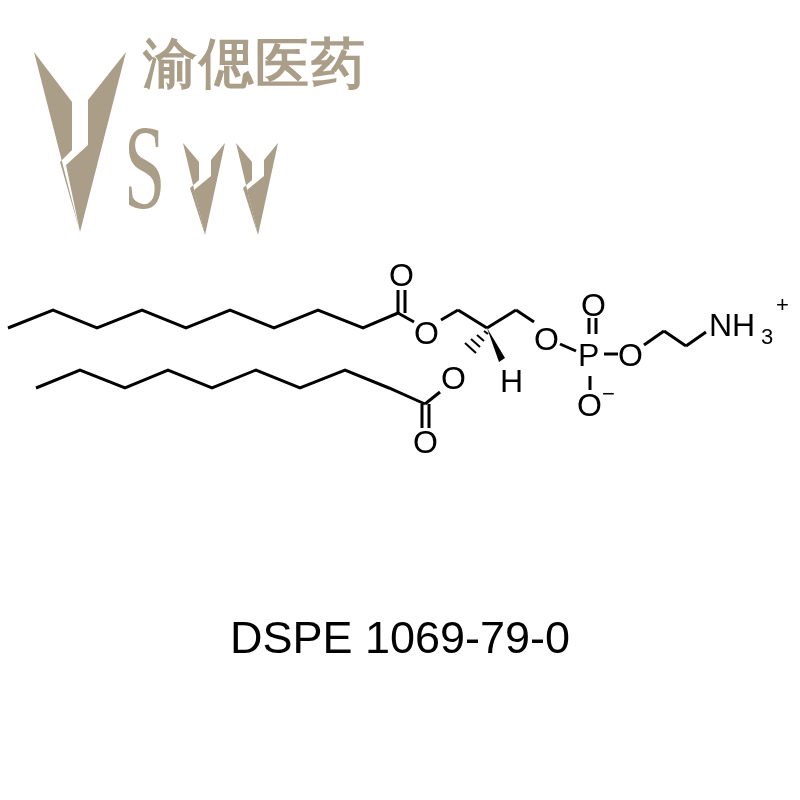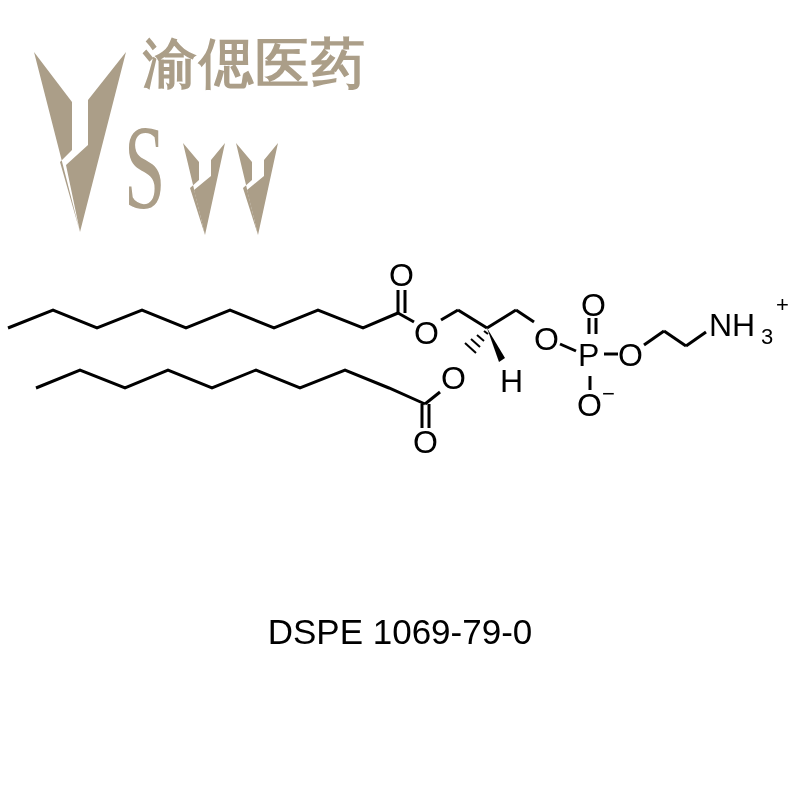--- a/index.html
+++ b/index.html
@@ -2,21 +2,21 @@
 <html><head>
 <meta charset="utf-8">
 <style>
   html,body{margin:0;padding:0;background:#ffffff;}
   body{width:800px;height:800px;position:relative;overflow:hidden;font-family:"Liberation Sans",sans-serif;}
   #logo{position:absolute;left:0;top:0;width:800px;height:250px;}
   #mol{position:absolute;left:0;top:0;width:800px;height:800px;}
   .bond{stroke:#000;stroke-width:3;fill:none;stroke-linejoin:miter;stroke-linecap:butt;}
   .atom{font-family:"Liberation Sans",sans-serif;font-size:32px;fill:#000;}
   .sub{font-size:22px;}
-  .caption{position:absolute;left:0;width:800px;top:612px;text-align:center;font-size:35px;color:#000;font-family:"Liberation Sans",sans-serif;}
+  .caption{position:absolute;left:0;width:800px;top:612px;text-align:center;font-size:45px;color:#000;font-family:"Liberation Sans",sans-serif;}
   .brand-text{position:absolute;left:143px;top:28px;font-size:54px;color:#ab9e88;font-family:"DejaVu Serif",serif;letter-spacing:2px;white-space:nowrap;font-weight:bold;}
   .brand-s{position:absolute;left:124px;top:108px;font-size:120px;line-height:1;color:#ab9e88;font-family:"Liberation Serif",serif;transform:scaleX(0.62);transform-origin:left top;}
 </style>
 </head>
 <body>
 
 <div>
   <svg id="logo" viewBox="0 0 800 250">
 
     <polygon points="34,52 72,102 72,150 60,162 80,232" fill="#ab9e88"></polygon>

